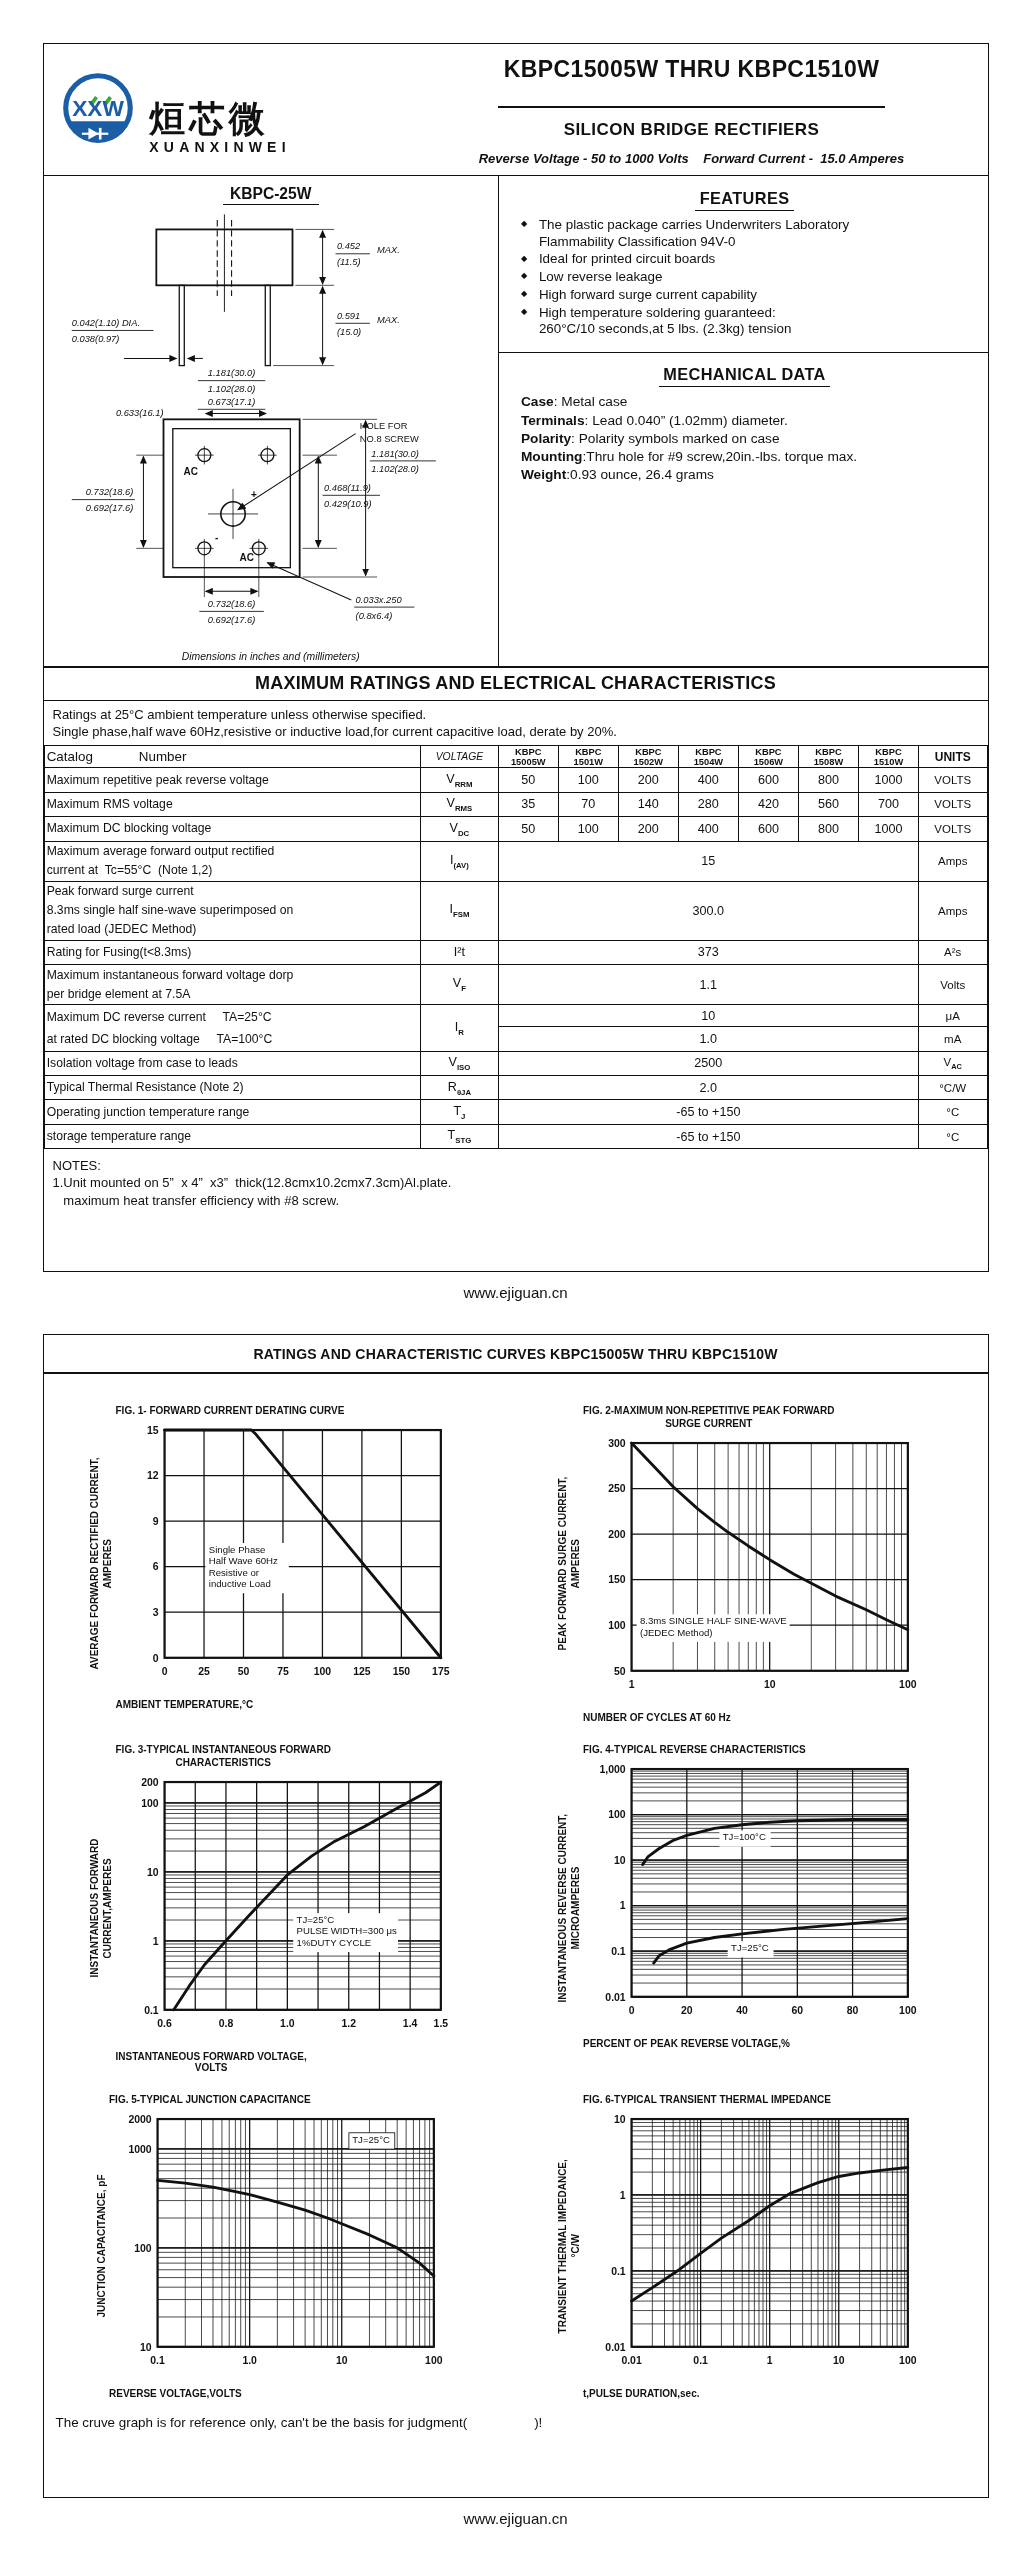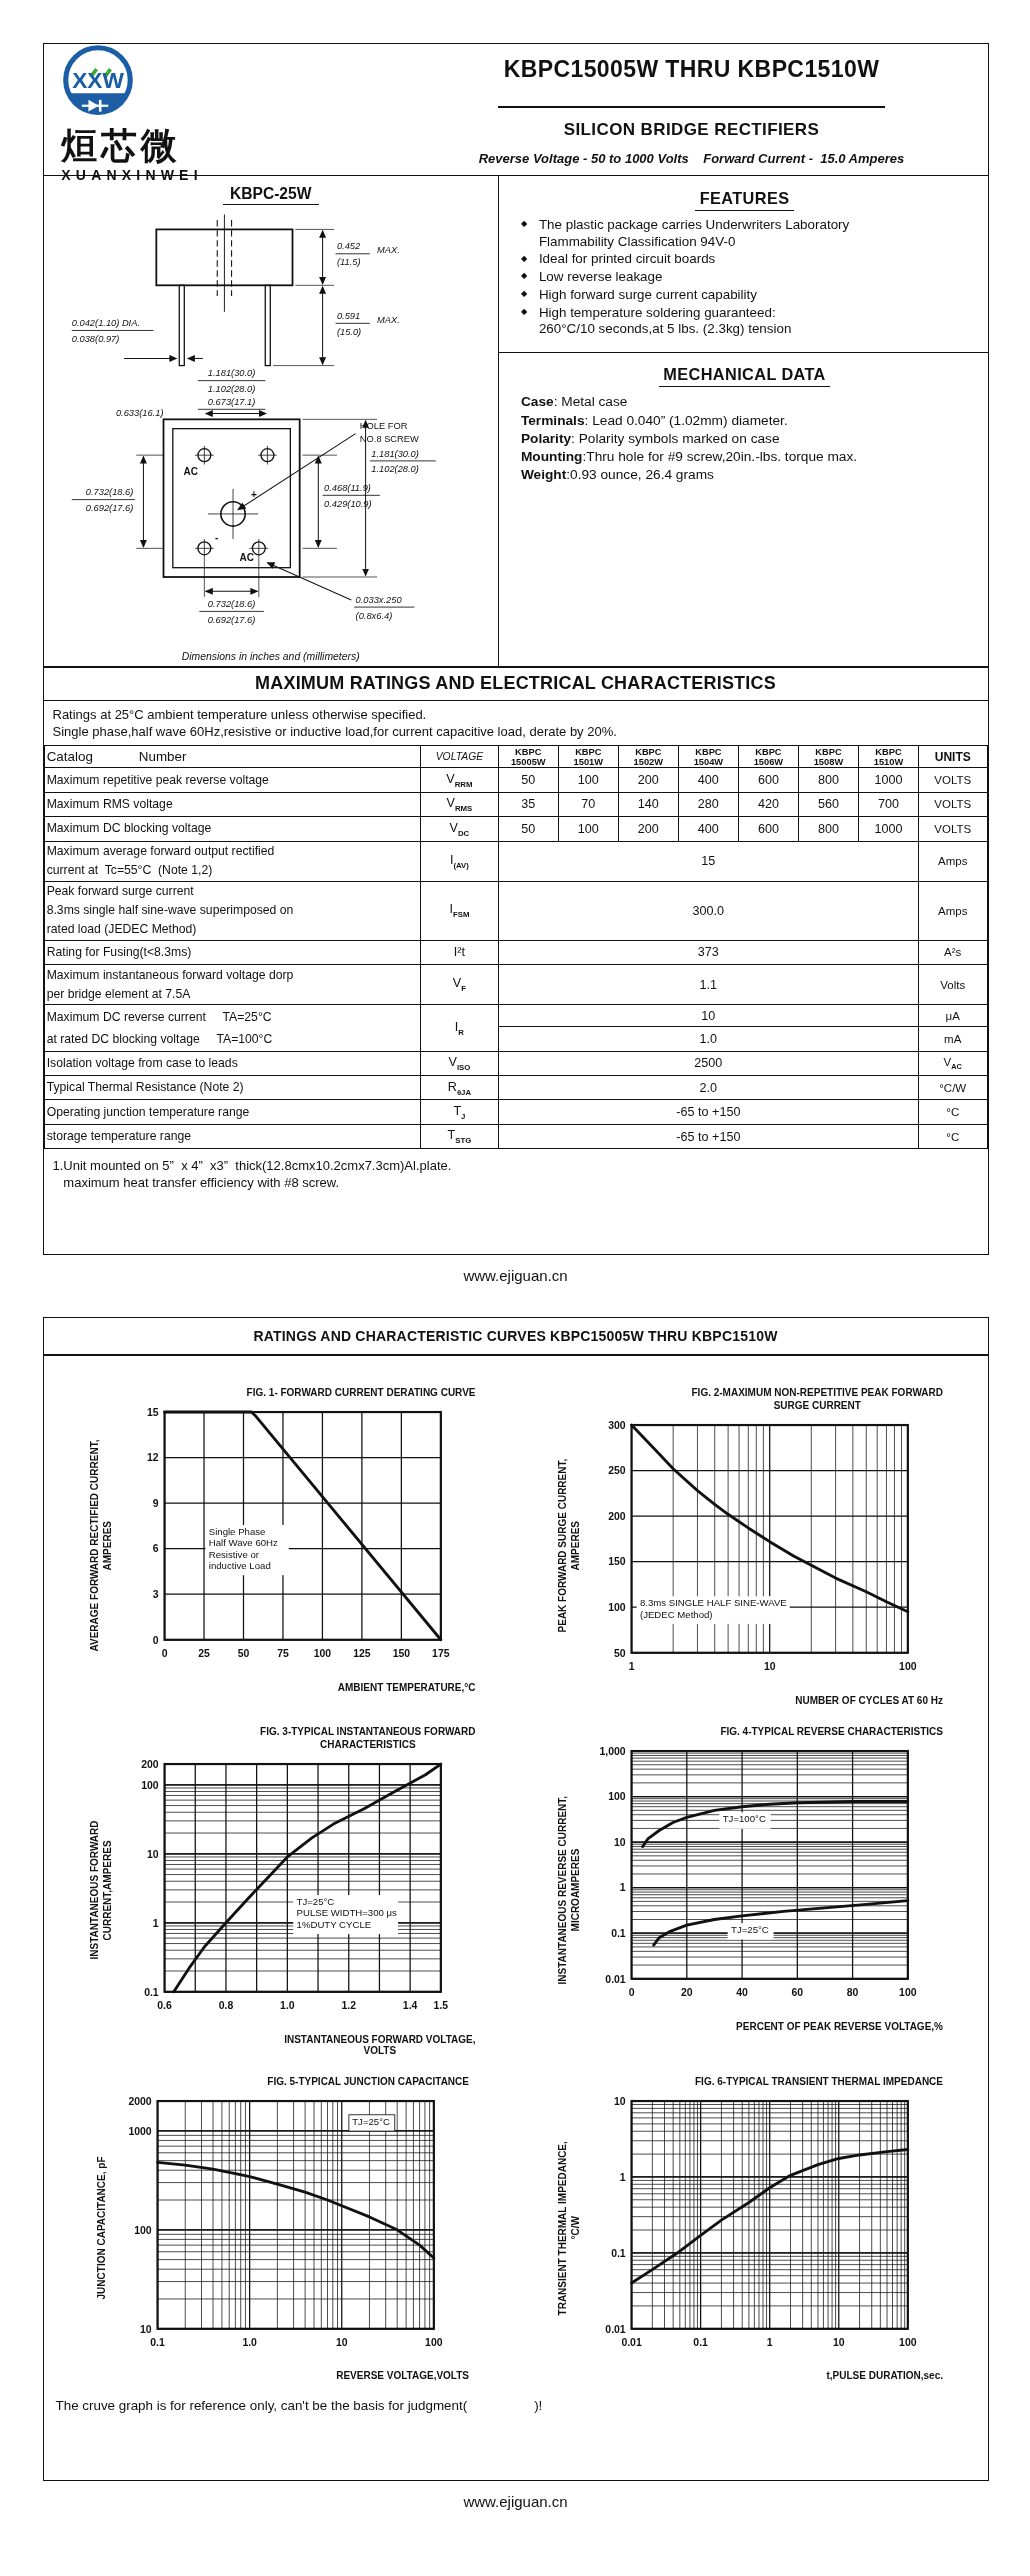--- a/index.html
+++ b/index.html
@@ -4,21 +4,21 @@
 <style>
   html,body{margin:0;padding:0;background:#fff;}
   body{width:1031px;font-family:"Liberation Sans",sans-serif;color:#111;-webkit-font-smoothing:antialiased;}
   .sheet{width:944px;margin:0 auto;border:1.9px solid #111;background:#fff;}
   #sheet1{margin-top:43px;}
   #sheet2{margin-top:33px;}
   .pagefooter{text-align:center;font-size:15px;color:#111;margin:12px 0 4.5px 0;}
 
   
   .hdr{display:flex;align-items:center;border-bottom:1.5px solid #111;padding:10.4px 7.4px 7.4px 10.4px;height:113px;}
-  .logo{display:flex;align-items:flex-start;width:349px;flex-direction:column;}
+  .logo{display:flex;align-items:flex-end;width:349px;}
   .logo-cn{font-size:36px;font-weight:700;letter-spacing:3.7px;line-height:1.05;}
   .logo-rm{font-size:14px;font-weight:600;letter-spacing:5.2px;margin-top:1.5px;}
   .titleblock{flex:1;text-align:center;}
   .doc-title{display:inline-block;font-size:23px;font-weight:700;border-bottom:2.2px solid #111;padding:0 6px 23px 6px;letter-spacing:0.4px;}
   .doc-sub{font-size:17px;font-weight:700;margin-top:12px;letter-spacing:0.4px;}
   .doc-info{font-size:13px;font-style:italic;font-weight:600;margin-top:10.4px;white-space:pre;}
 
   
   .midrow{display:flex;align-items:stretch;}
   .leftcol{width:47.5%;border-right:1.5px solid #111;padding:6px 3px 4.5px 3px;}
@@ -63,21 +63,21 @@
   tr.rsimple td{height:22px;}
 
   .notesblock{font-size:13px;line-height:1.35;padding:7.4px 9px 62px 9px;}
   .notesblock div{white-space:pre-wrap;}
 
   
   .banner2{border-bottom:2.2px solid #111;text-align:center;font-size:14px;font-weight:700;padding:10.4px 0;letter-spacing:0.2px;}
   .figgrid{display:grid;grid-template-columns:1fr 1fr;gap:19.3px 3px;padding:30px 6px 6px 6px;}
   .figcell{display:flex;justify-content:center;}
   .ylab{writing-mode:vertical-rl;transform:rotate(180deg);text-align:center;font-weight:700;font-size:10px;line-height:1.3;white-space:pre-line;margin-right:1.5px;}
-  .figmain{display:flex;flex-direction:column;align-items:flex-end;}
+  .figmain{display:flex;flex-direction:column;align-items:flex-start;}
   .figtitle{font-size:10px;font-weight:700;text-align:center;white-space:pre-line;line-height:1.3;margin-bottom:3px;}
   .xlab{font-size:10px;font-weight:700;text-align:center;white-space:pre-line;margin-top:1.5px;}
   svg.chart{width:360px;height:auto;display:block;}
   .disclaimer{font-size:13.4px;padding:10.4px 9px 67px 12px;white-space:pre-wrap;}
 </style>
 </head>
 <body>
 
 <div class="sheet" id="sheet1">
 
@@ -405,20 +405,21 @@
             <div>storage temperature range</div>
           </td>
           <td class="c-sym"><span>T</span><sub>STG</sub></td>
           <td class="c-val" colspan="7">-65 to +150</td>
           <td class="c-unit">°C</td>
         </tr>
       </tbody>
     </table>
 
   <div class="notesblock">
+    <div>NOTES:</div>
     <div>1.Unit mounted on 5”  x 4”  x3”  thick(12.8cmx10.2cmx7.3cm)Al.plate.</div>
     <div>   maximum heat transfer efficiency with #8 screw.</div>
   </div>
 </div>
 <div class="pagefooter">www.ejiguan.cn</div>
 
 <div class="sheet" id="sheet2">
   <div class="banner2">RATINGS AND CHARACTERISTIC CURVES KBPC15005W THRU KBPC1510W</div>
 
   <div class="figgrid">

